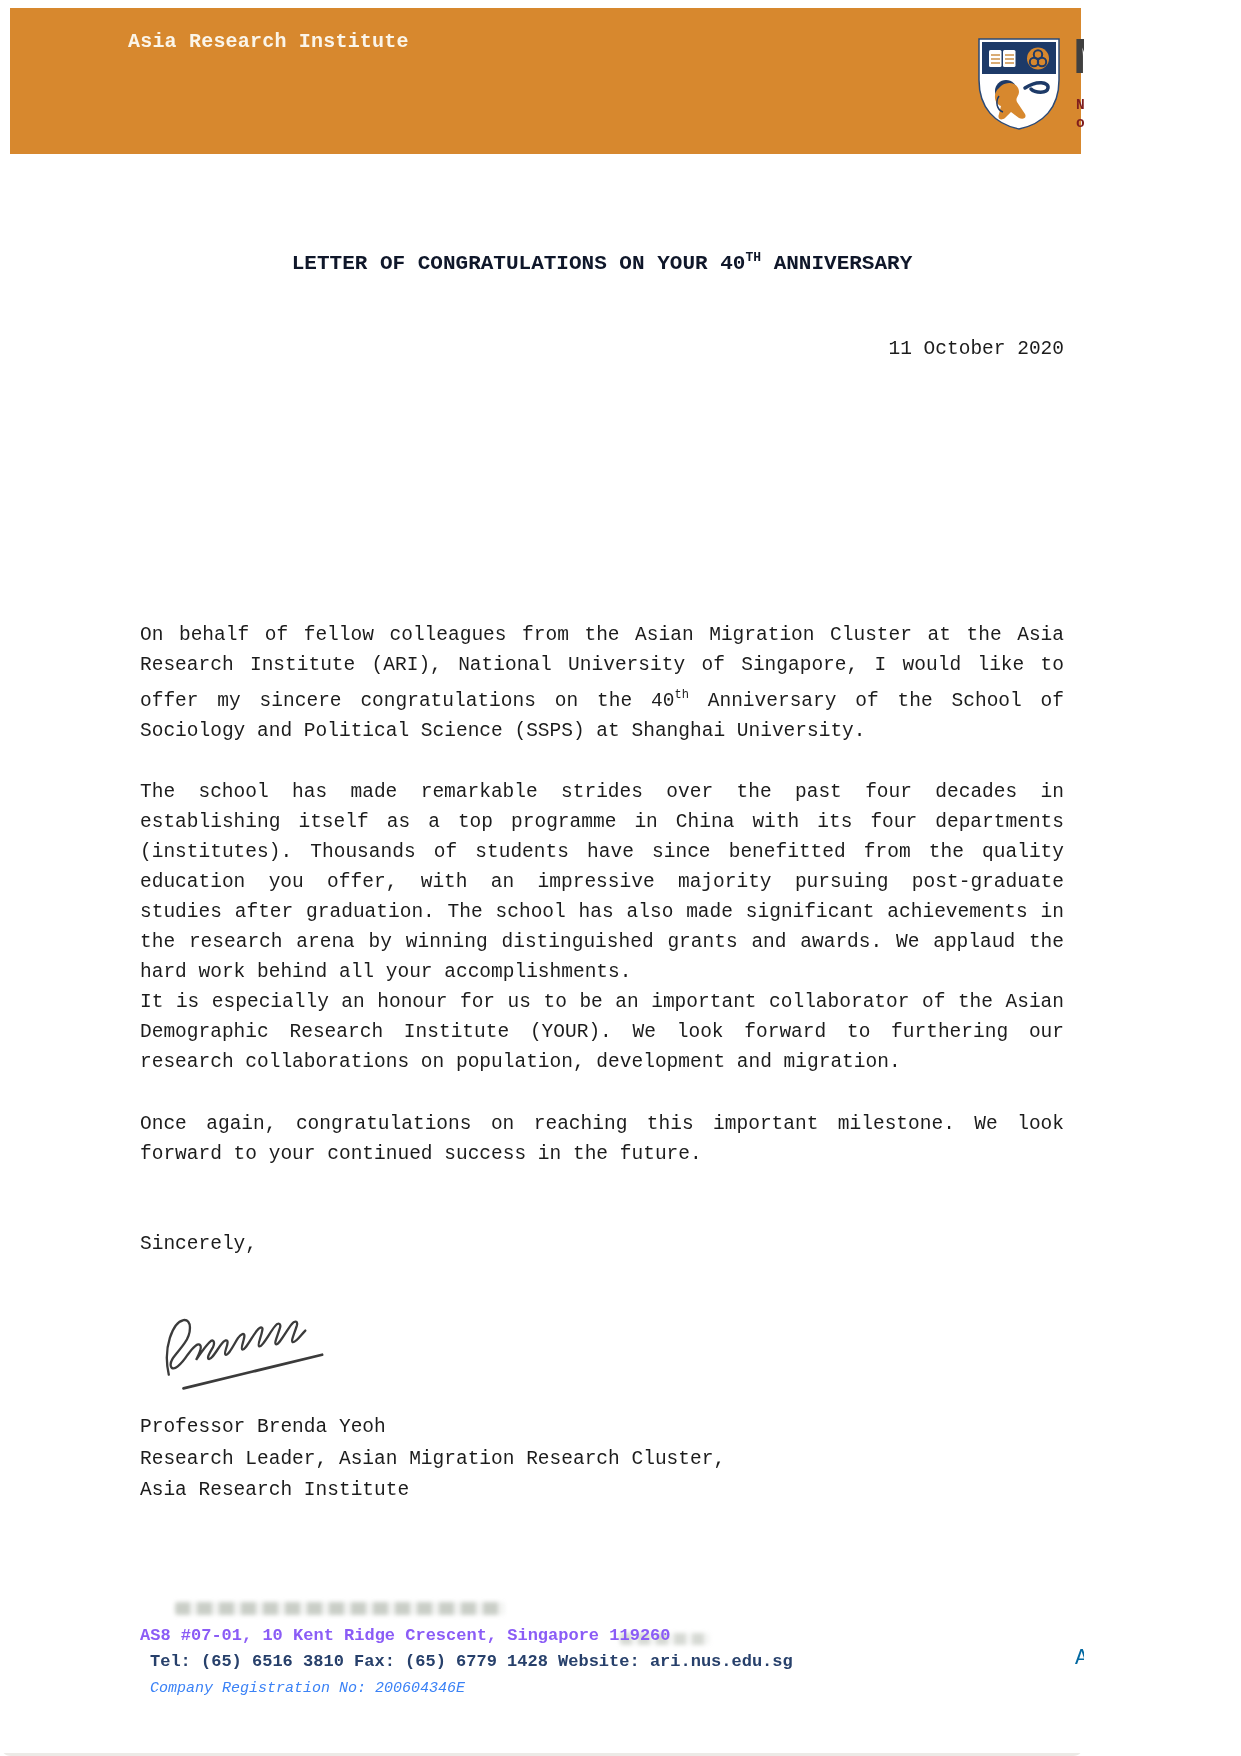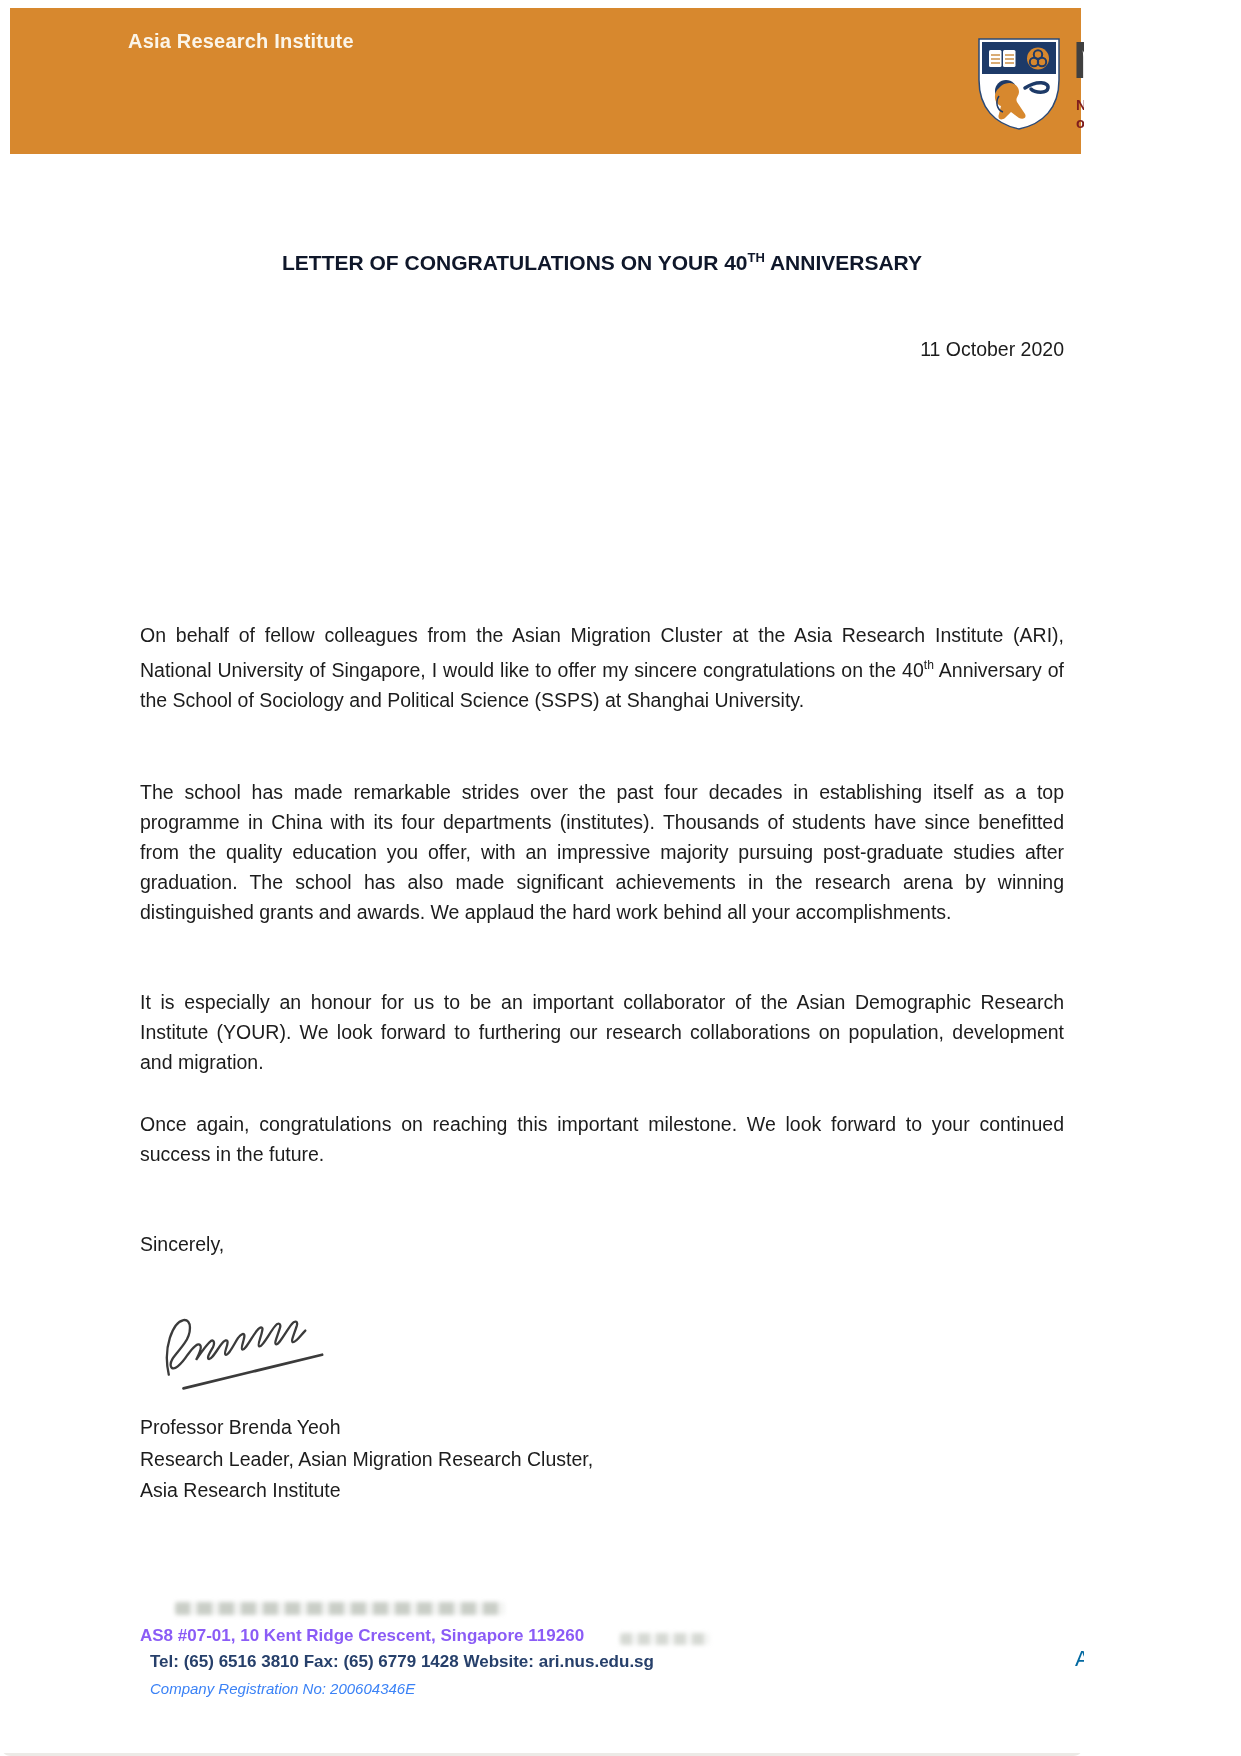--- a/index.html
+++ b/index.html
@@ -1,18 +1,18 @@
 <!DOCTYPE html>
 <html><head>
 <meta charset="utf-8">
 <style>
   html,body{margin:0;padding:0;background:#ffffff;}
   .page{
     position:relative;width:1084px;height:1756px;background:#ffffff;overflow:hidden;
-    font-family:Liberation Sans, sans-serif;color:#1c1c1c;border-radius:11px;
+    font-family:Liberation Mono, monospace;color:#1c1c1c;border-radius:11px;
   }
   
   .banner{position:absolute;left:10px;right:3px;top:8px;height:146px;background:#d7882e;}
   .banner-title{position:absolute;left:118px;top:22px;font-size:20px;font-weight:700;color:#fbf5e9;letter-spacing:.2px;}
   .nus-logo{position:absolute;left:965px;top:26px;width:270px;height:104px;}
   .nus-shield{position:absolute;left:0;top:2px;width:88px;height:96px;}
   .nus-acronym{position:absolute;left:98px;top:-4px;font-size:52px;font-weight:700;color:#404040;letter-spacing:1px;}
   .nus-name{position:absolute;left:101px;color:#7f1d1d;font-size:14.5px;font-weight:700;line-height:18px;}
   .nus-name1{top:62px;}
   .nus-name2{top:80px;}

